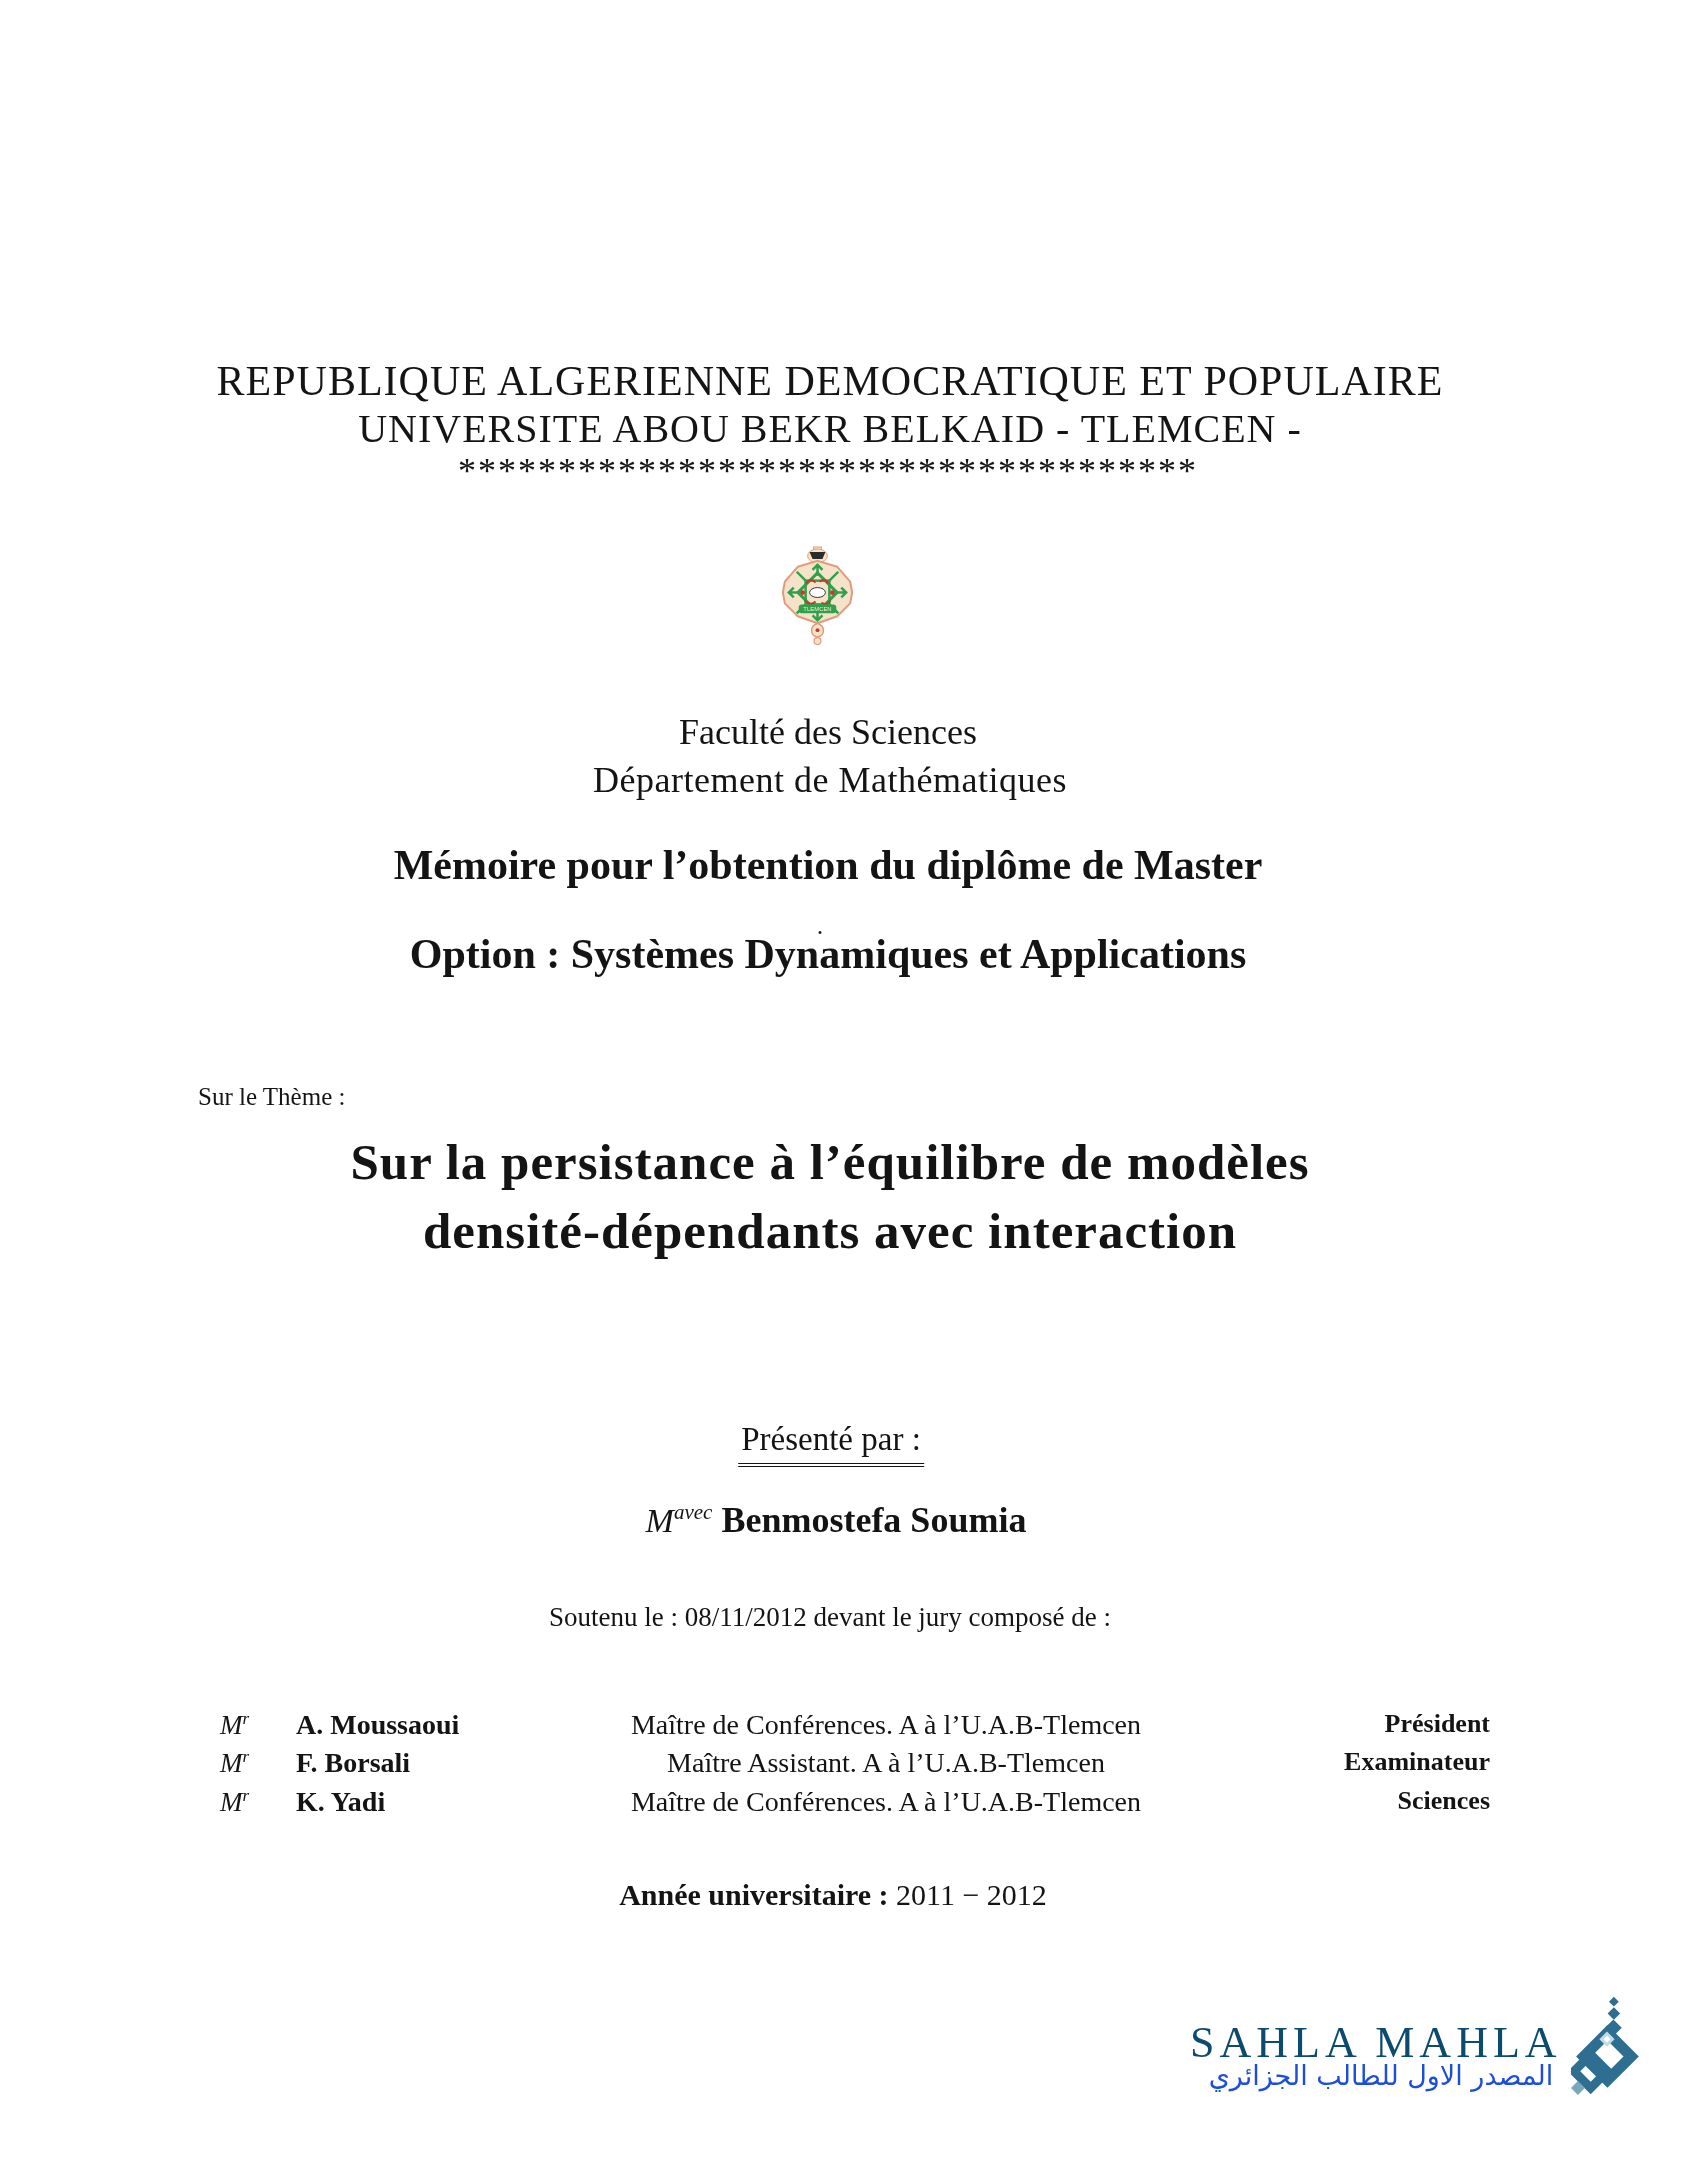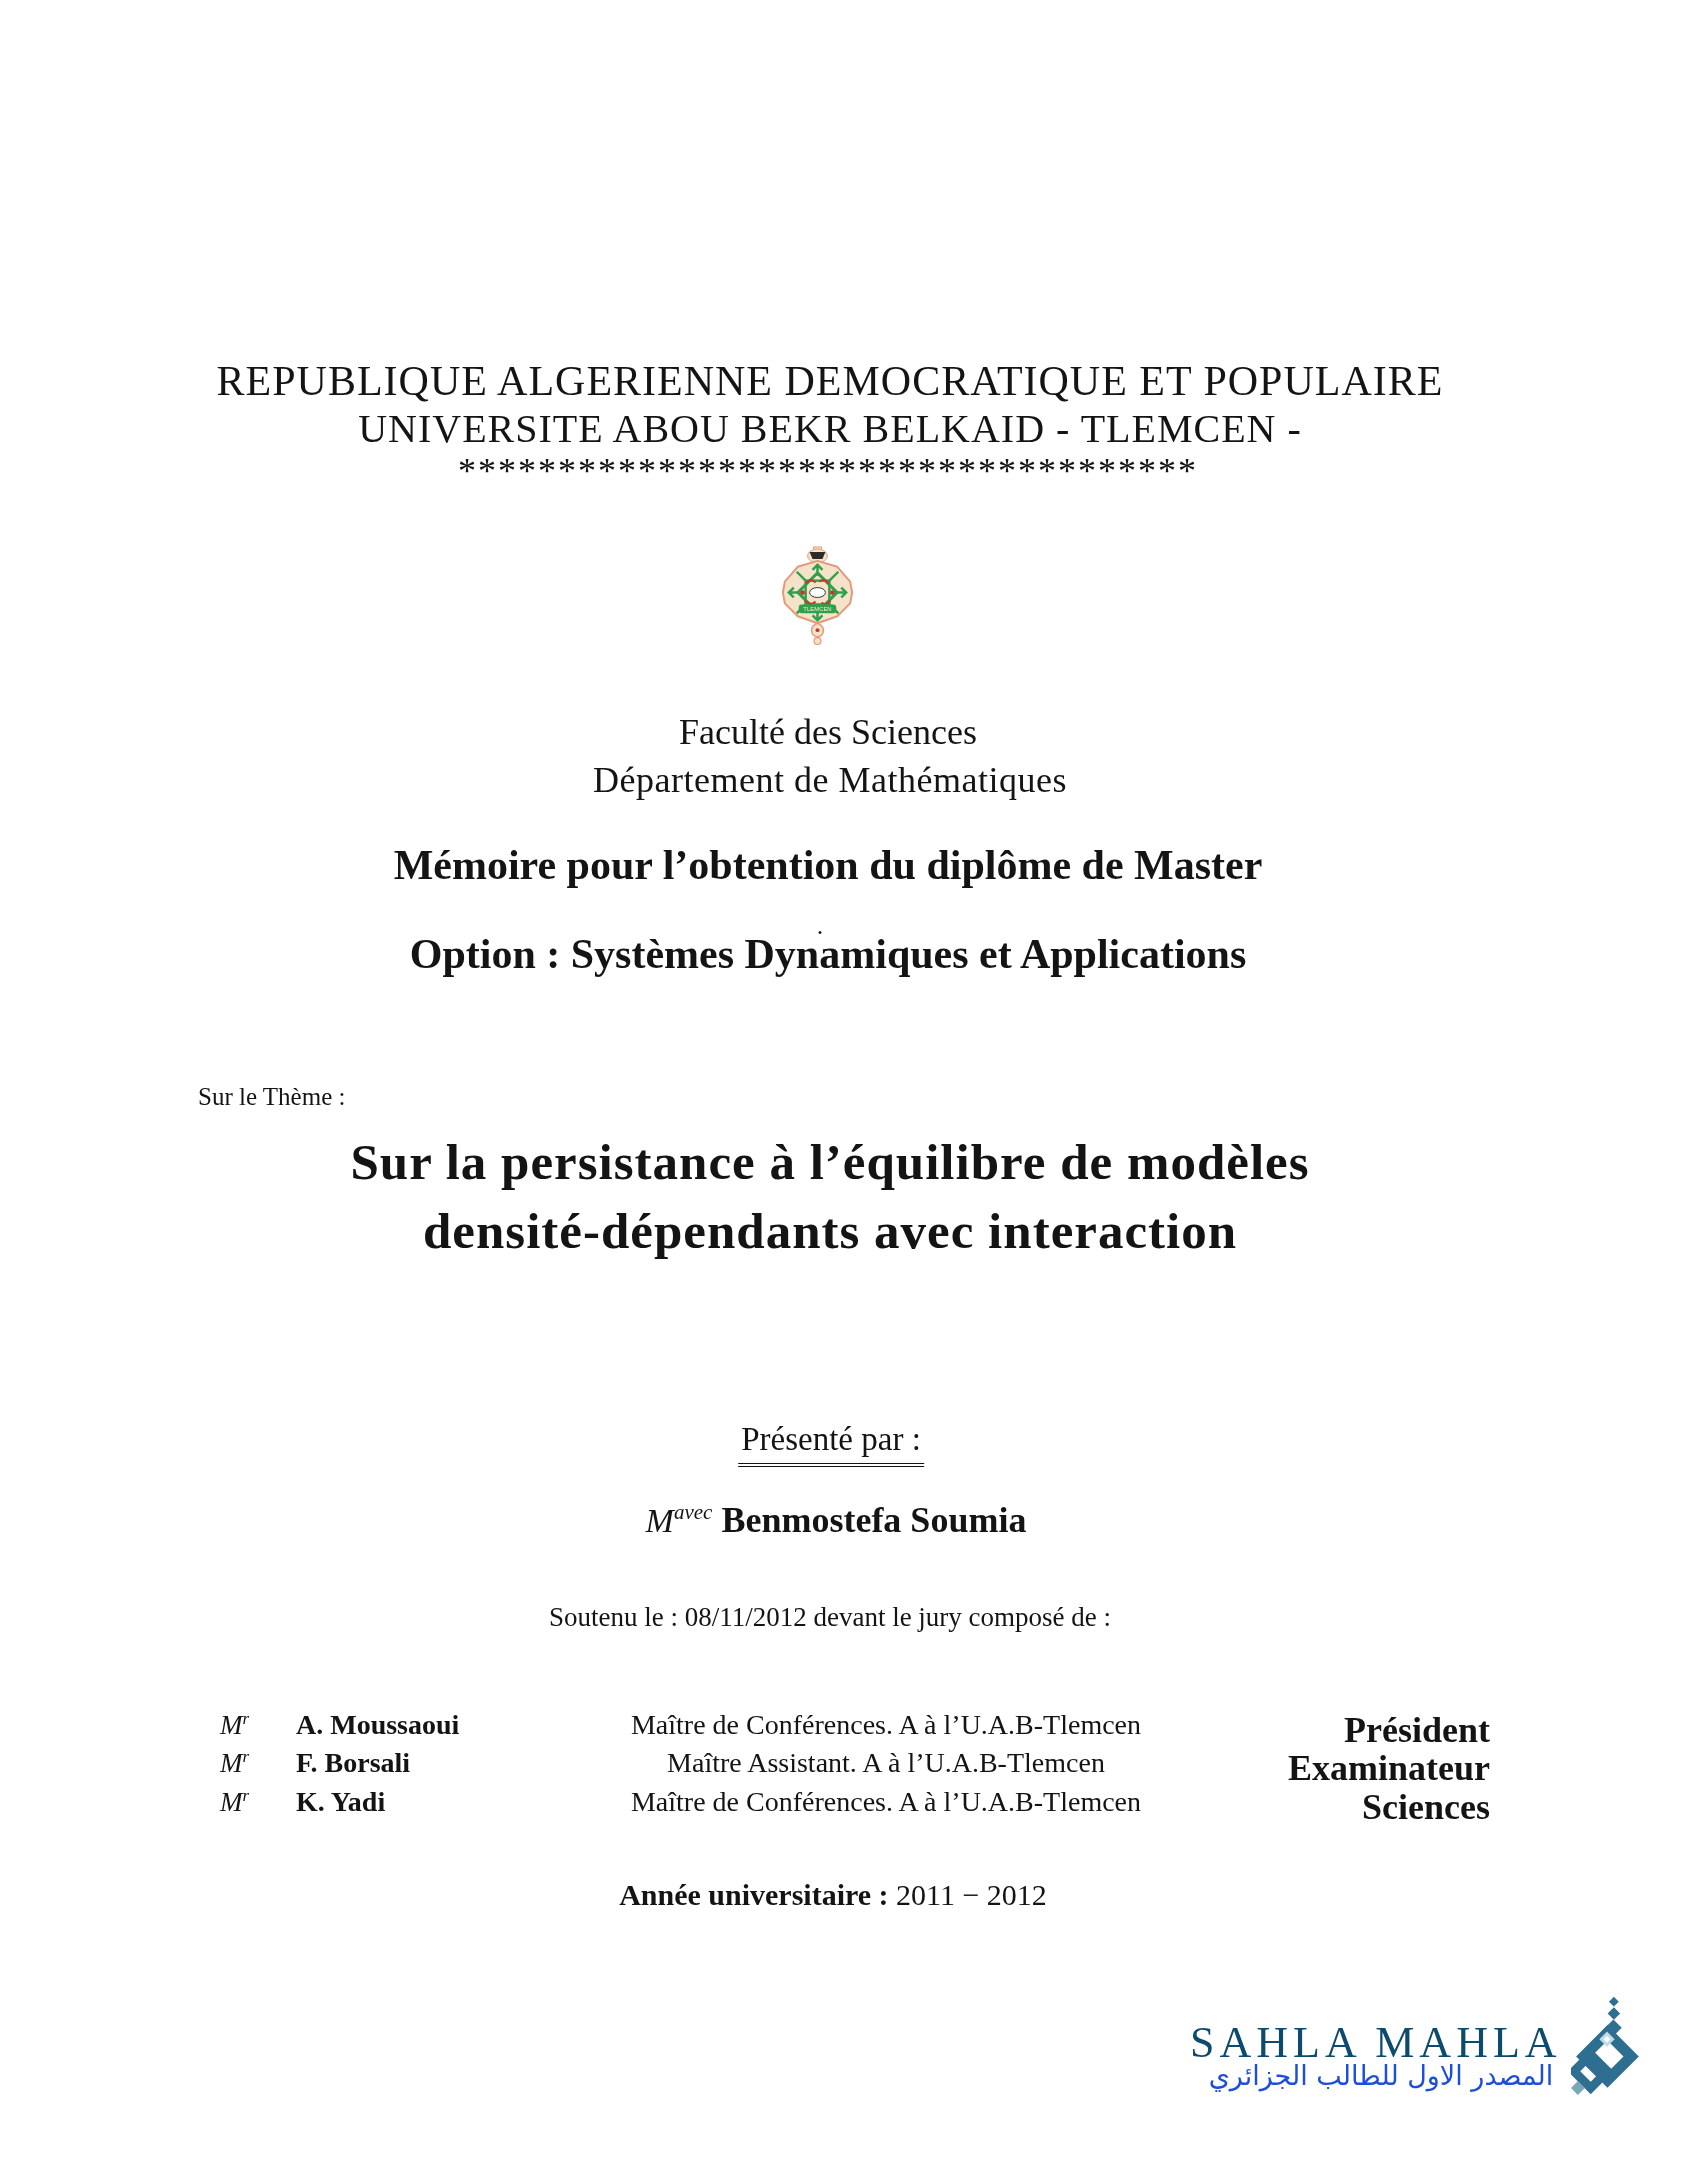--- a/index.html
+++ b/index.html
@@ -43,21 +43,21 @@
   #soutenu{left:830px;top:1604px;font-size:27px;}
 
   .jury-row{position:absolute;left:0;width:1683px;height:40px;}
   #jury-row-0{top:1709px;}
   #jury-row-1{top:1747px;}
   #jury-row-2{top:1786px;}
   .j-hon{position:absolute;left:220px;font-style:italic;font-size:27px;white-space:nowrap;}
   .j-hon sup{font-size:17px;vertical-align:super;}
   .j-name{position:absolute;left:296px;font-weight:bold;font-size:28px;white-space:nowrap;}
   .j-affil{position:absolute;left:475px;width:822px;text-align:center;font-size:28px;white-space:nowrap;}
-  .j-role{position:absolute;right:193px;font-weight:bold;font-size:36px;text-align:right;white-space:nowrap;}
+  .j-role{position:absolute;right:193px;font-weight:bold;font-size:26px;text-align:right;white-space:nowrap;}
 
   #annee{left:833px;top:1880px;font-size:30px;}
   #annee .lbl{font-weight:bold;}
 
   #brand{left:1190px;top:2021px;font-size:44px;font-weight:normal;letter-spacing:5px;color:#0c4a6e;}
   #tagline{left:1188px;top:2062px;width:386px;text-align:center;font-size:27px;color:#1d4ed8;
            font-family:"DejaVu Sans",sans-serif;direction:rtl;}
   #kufic{left:1571px;top:1996px;}
 </style>
 </head>

